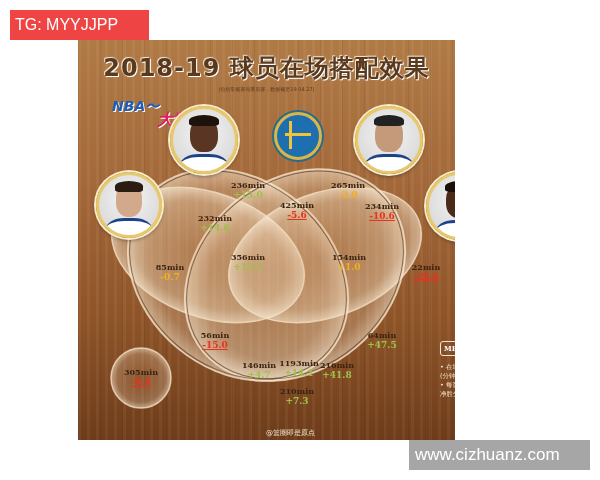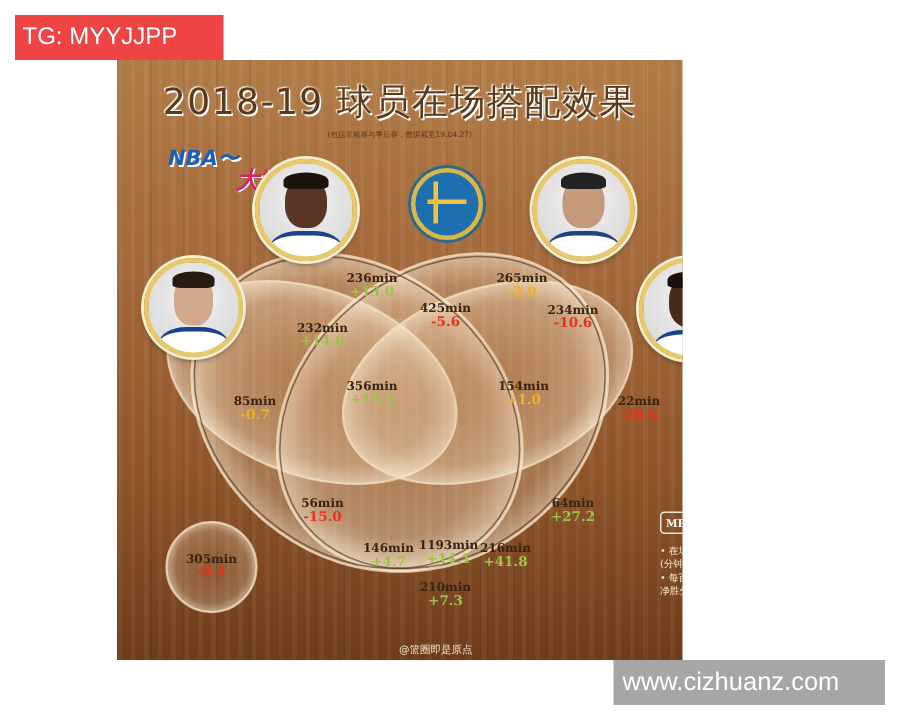--- a/index.html
+++ b/index.html
@@ -5,38 +5,38 @@
   html, body { margin:0; padding:0; }
   body { width:600px; height:480px; background:#ffffff; position:relative; overflow:hidden; font-family:"DejaVu Serif", serif; }
   .wm-tl { position:absolute; left:10px; top:10px; width:139px; height:30px; background:#ef4444; color:#ffffff; font-family:"Liberation Sans", sans-serif; font-size:16px; line-height:30px; padding-left:5px; box-sizing:border-box; }
   .wm-br { position:absolute; left:409px; top:440px; width:181px; height:30px; background:#a6a6a6; color:#ffffff; font-family:"Liberation Sans", sans-serif; font-size:17px; line-height:30px; padding-left:6px; box-sizing:border-box; z-index:5; }
   .board { position:absolute; left:78px; top:40px; width:377px; height:400px; overflow:hidden;
     background:
       repeating-linear-gradient(90deg, rgba(0,0,0,0.07) 0 1px, transparent 1px 22px),
       repeating-linear-gradient(90deg, rgba(255,255,255,0.05) 0 3px, transparent 3px 9px),
       linear-gradient(180deg, #b07a45 0%, #a4693a 35%, #8e5428 70%, #6e3c1a 100%);
   }
-  .title { position:absolute; left:0; top:12px; width:100%; text-align:center; font-family:"DejaVu Sans", sans-serif; font-size:24px; font-weight:normal; color:#5a3a1e; text-shadow:0 0 2px #fff, 1px 1px 0 #fff, -1px -1px 0 #e8d6b8; letter-spacing:1px; }
+  .title { position:absolute; left:0; top:12px; width:100%; text-align:center; font-family:"DejaVu Sans", sans-serif; font-size:24px; font-weight:bold; color:#5a3a1e; text-shadow:0 0 2px #fff, 1px 1px 0 #fff, -1px -1px 0 #e8d6b8; letter-spacing:1px; }
   .subtitle { position:absolute; left:0; top:46px; width:100%; text-align:center; font-family:"DejaVu Sans", sans-serif; font-size:5px; color:#5a3a1e; }
   .nba-logo { position:absolute; left:22px; top:60px; font-family:"DejaVu Sans", sans-serif; font-weight:bold; font-style:italic; line-height:13px;margin-left:12px; }
   .nba-logo .l1 { color:#1b5fb8; font-size:14px; text-shadow:1px 1px 0 #fff; }
   .nba-logo .l2 { color:#e21d63; font-size:16px; text-shadow:1px 1px 0 #fff;padding-left:45px; }
   .portrait { position:absolute; border-radius:50%; background:radial-gradient(circle at 50% 40%, #f4f4f4 0%, #dcdcdc 70%); border:3px solid #e8c86a; box-shadow:0 0 0 2px #f7eecd, 0 2px 4px rgba(0,0,0,0.5); overflow:hidden; }
   .portrait .head { position:absolute; left:28%; top:14%; width:44%; height:56%; border-radius:45% 45% 42% 42%; }
   .portrait .hair { position:absolute; left:26%; top:10%; width:48%; height:18%; border-radius:50% 50% 20% 20%; background:#222; }
   .portrait .jersey { position:absolute; left:12%; top:72%; width:76%; height:40%; border-radius:40% 40% 0 0; background:#ffffff; border-top:3px solid #1d428a; }
   .team-logo { position:absolute; left:196px; top:72px; width:42px; height:42px; border-radius:50%; background:#1d6fb0; border:3px solid #d9b648; box-shadow:0 0 0 2px #2a6a8a; }
   .team-logo .bridge { position:absolute; left:8px; top:18px; width:26px; height:14px; border-top:3px solid #f2c23a; }
   .team-logo .tower { position:absolute; left:12px; top:6px; width:3px; height:28px; background:#f2c23a; }
   .venn { position:absolute; left:0; top:0; width:377px; height:400px; }
   .lbl { position:absolute; text-align:center; font-family:"DejaVu Serif", serif; transform:translateX(-50%); white-space:nowrap; }
   .lbl .m { font-size:8px; color:#3a2412; font-weight:bold; display:block; }
   .lbl .v { font-size:9px; font-weight:bold; display:block; }
   .pos { color:#9cc24a; }
-  .neg { color:#e8321e; }
+  .neg { color:#e8321e;text-decoration:underline; }
   .neu { color:#f0b020; }
   .legend { position:absolute; left:362px; top:301px; }
   .legend-box { position:absolute; left:0; top:0; border:1.5px solid #f3e6d2; border-radius:3px; color:#fff; font-size:7px; font-weight:bold; padding:2px 3px; white-space:nowrap; }
   .legend-items { position:absolute; left:0; top:22px; color:#f3e6d2; font-family:"DejaVu Sans", sans-serif; font-size:6.5px; line-height:9px; width:60px; }
   .credit { position:absolute; left:188px; top:388px; color:#f0e2cc; font-family:"DejaVu Sans", sans-serif; font-size:7px; }
 </style>
 </head>
 <body>
 
 <div class="wm-tl">TG: MYYJJPP</div>
@@ -136,21 +136,21 @@
   <div class="lbl" style="left:221px;top:270px;margin-top:48px;">
       <span class="m">1193min</span>
       <span class="v pos">+14.1</span>
     </div>
   <div class="lbl" style="left:137px;top:290px;">
       <span class="m">56min</span>
       <span class="v neg">-15.0</span>
     </div>
   <div class="lbl" style="left:304px;top:290px;">
       <span class="m">64min</span>
-      <span class="v pos">+27.2</span>
+      <span class="v pos">+47.5</span>
     </div>
   <div class="lbl" style="left:181px;top:320px;">
       <span class="m">146min</span>
       <span class="v pos">+4.7</span>
     </div>
   <div class="lbl" style="left:259px;top:320px;">
       <span class="m">216min</span>
       <span class="v pos">+41.8</span>
     </div>
   <div class="lbl" style="left:219px;top:346px;">

